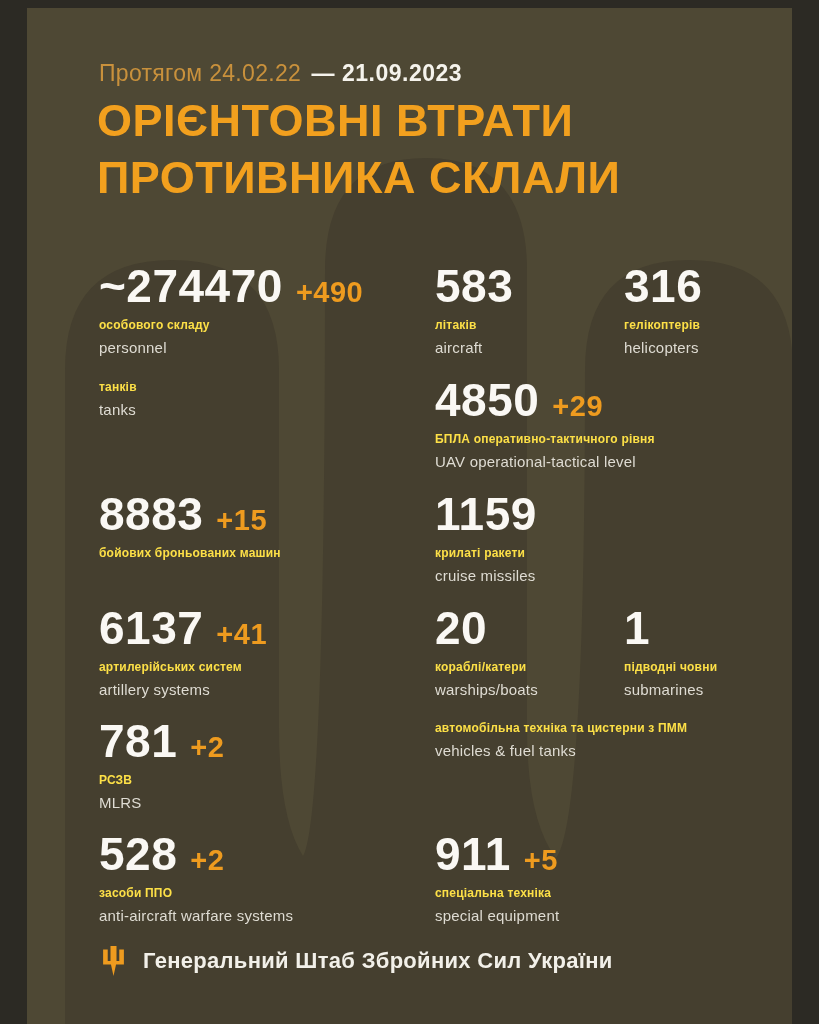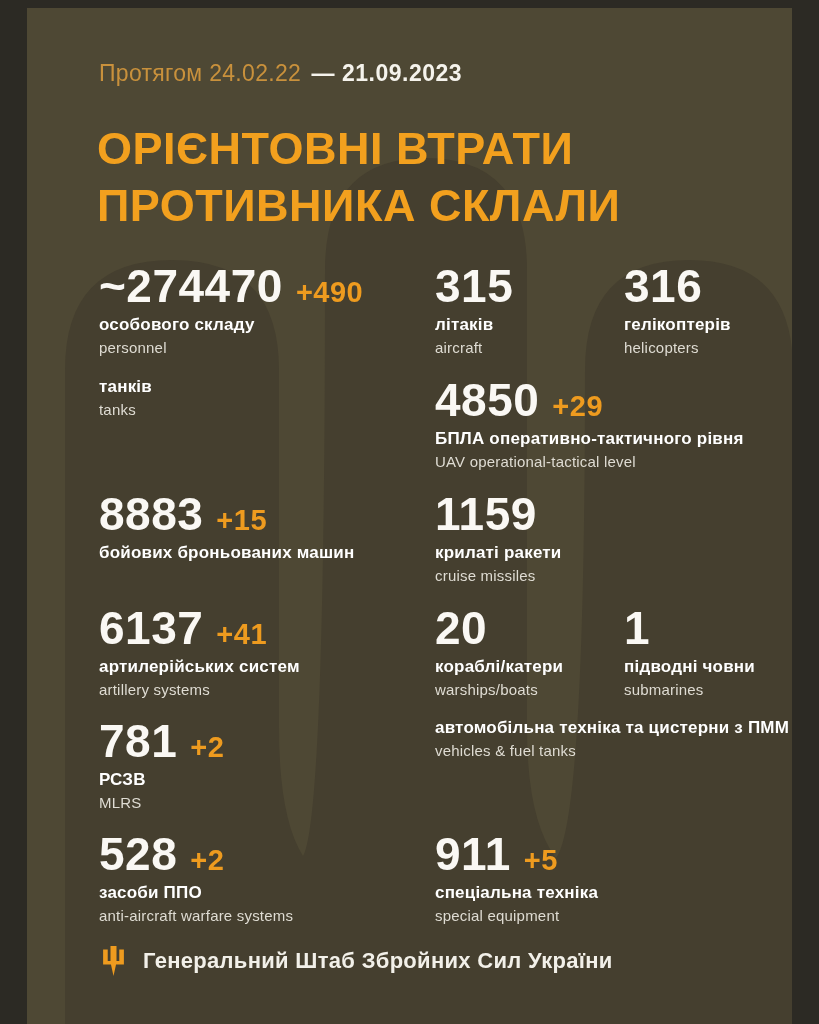--- a/index.html
+++ b/index.html
@@ -19,36 +19,36 @@
     pointer-events:none;
   }
   .header{position:absolute;left:72px;top:52px;white-space:nowrap;}
   .period{
     font-size:23px;font-weight:500;color:#C9913C;letter-spacing:.3px;
   }
   .report-date{
     font-size:23px;font-weight:700;color:#F5F3EC;letter-spacing:.5px;margin-left:6px;
   }
   .title{
-    position:absolute;left:70px;top:112px;
+    position:absolute;left:70px;top:84px;
     font-size:45px;line-height:57px;font-weight:700;
     color:#F2A01E;letter-spacing:.5px;white-space:nowrap;
   }
   .stat{position:absolute;white-space:nowrap;}
   .num-line{display:flex;align-items:baseline;}
   .num{
     font-size:46px;line-height:52px;font-weight:700;color:#FAF8F4;
     letter-spacing:.5px;
   }
   .delta{
     font-size:29px;font-weight:700;color:#EE9B1F;margin-left:13px;letter-spacing:.5px;
   }
   .delta:empty{display:none;}
   .lbl-ua{
-    font-size:17px;line-height:24px;font-weight:700;color:#ffffff;
+    font-size:12px;line-height:24px;font-weight:700;color:#fde047;
     margin-top:1px;letter-spacing:.2px;
   }
   .lbl-en{
     font-size:15px;line-height:22px;font-weight:400;color:#DFDCD3;
     letter-spacing:.2px;
   }
   .footer{
     position:absolute;left:74px;top:938px;
     display:flex;align-items:center;
   }
@@ -130,21 +130,21 @@
     <div class="num-line">
         <span class="num">528</span>
         <span class="delta">+2</span>
       </div>
     <div class="lbl-ua">засоби ППО</div>
     <div class="lbl-en">anti-aircraft warfare systems</div>
   </div>
 
   <div class="stat" style="left:408px;top:252px">
     <div class="num-line">
-        <span class="num">315</span>
+        <span class="num">583</span>
       </div>
     <div class="lbl-ua">літаків</div>
     <div class="lbl-en">aircraft</div>
   </div>
 
   <div class="stat" style="left:408px;top:366px">
     <div class="num-line">
         <span class="num">4850</span>
         <span class="delta">+29</span>
       </div>

